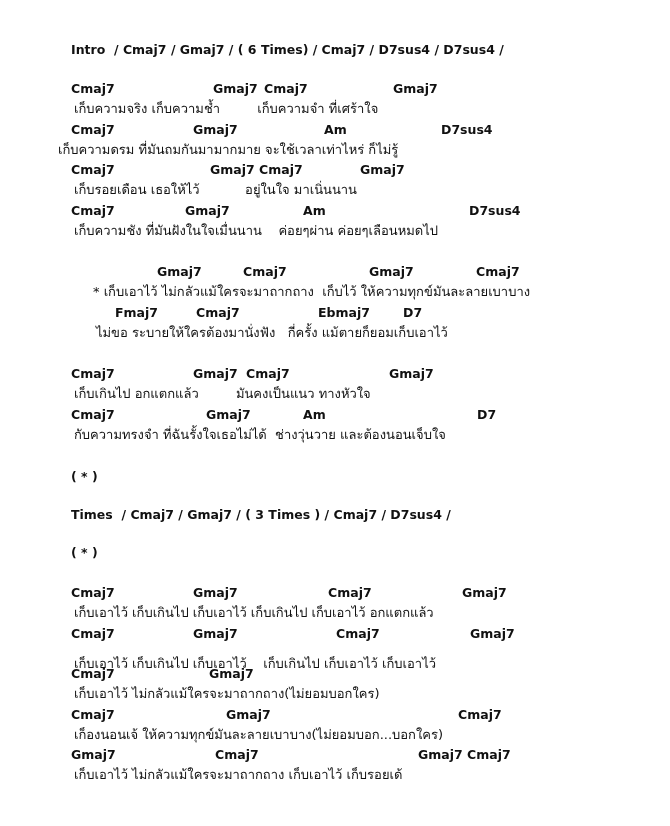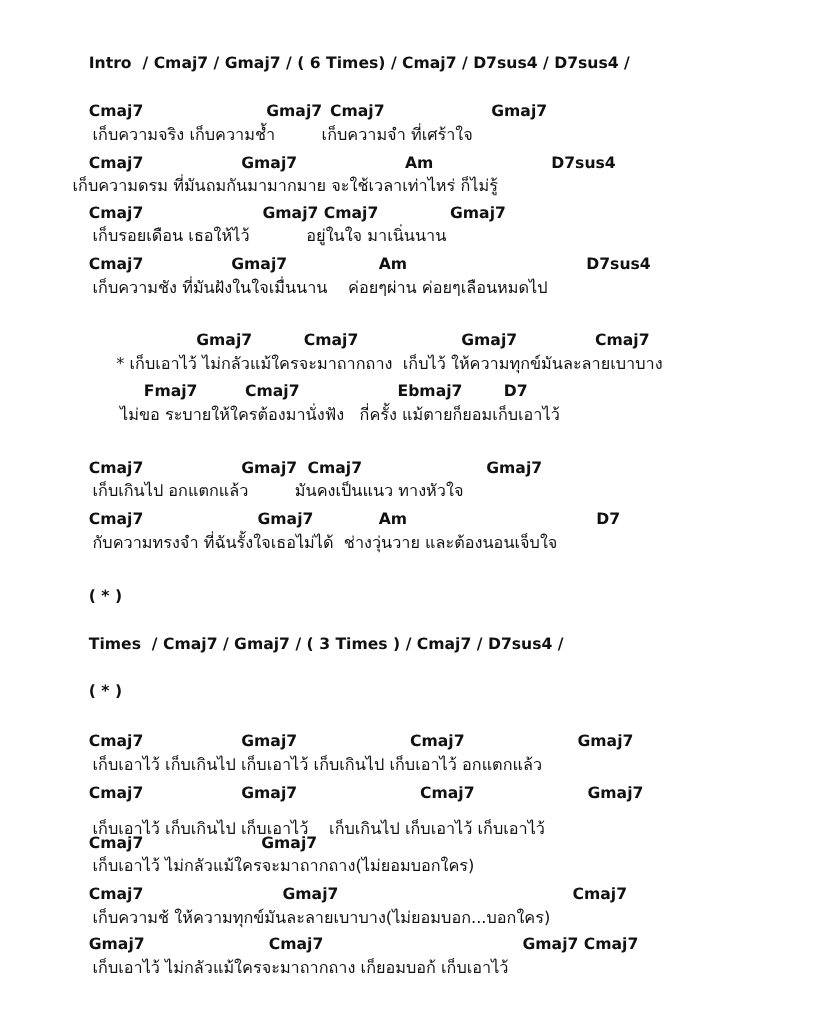--- a/index.html
+++ b/index.html
@@ -69,18 +69,18 @@
     <div class="ln b" style="left: 193px; top: 625.5px;">Gmaj7</div>
     <div class="ln b" style="left: 336px; top: 625.5px;">Cmaj7</div>
     <div class="ln b" style="left: 470px; top: 625.5px;">Gmaj7</div>
     <div class="ln lyr" style="left: 74px; top: 645.5px; margin-top: 10px;">เก็บเอาไว้ เก็บเกินไป เก็บเอาไว้    เก็บเกินไป เก็บเอาไว้ เก็บเอาไว้</div>
     <div class="ln b" style="left: 71px; top: 666px;">Cmaj7</div>
     <div class="ln b" style="left: 209px; top: 666px;">Gmaj7</div>
     <div class="ln lyr" style="left: 74px; top: 686px;">เก็บเอาไว้ ไม่กลัวแม้ใครจะมาถากถาง(ไม่ยอมบอกใคร)</div>
     <div class="ln b" style="left: 71px; top: 706.5px;">Cmaj7</div>
     <div class="ln b" style="left: 226px; top: 706.5px;">Gmaj7</div>
     <div class="ln b" style="left: 458px; top: 706.5px;">Cmaj7</div>
-    <div class="ln lyr" style="left: 74px; top: 726.5px;">เก็บความช้ ให้ความทุกข์มันละลายเบาบาง(ไม่ยอมบอก...บอกใคร)</div>
+    <div class="ln lyr" style="left: 74px; top: 726.5px;">เก็องนอนเจ้ ให้ความทุกข์มันละลายเบาบาง(ไม่ยอมบอก...บอกใคร)</div>
     <div class="ln b" style="left: 71px; top: 747px;">Gmaj7</div>
     <div class="ln b" style="left: 215px; top: 747px;">Cmaj7</div>
     <div class="ln b" style="left: 418px; top: 747px;">Gmaj7 Cmaj7</div>
-    <div class="ln lyr" style="left: 74px; top: 767px;">เก็บเอาไว้ ไม่กลัวแม้ใครจะมาถากถาง เก็ยอมบอก้ เก็บเอาไว้</div>
+    <div class="ln lyr" style="left: 74px; top: 767px;">เก็บเอาไว้ ไม่กลัวแม้ใครจะมาถากถาง เก็บเอาไว้ เก็บรอยเด้</div>
   </div>
 
 </body></html>

